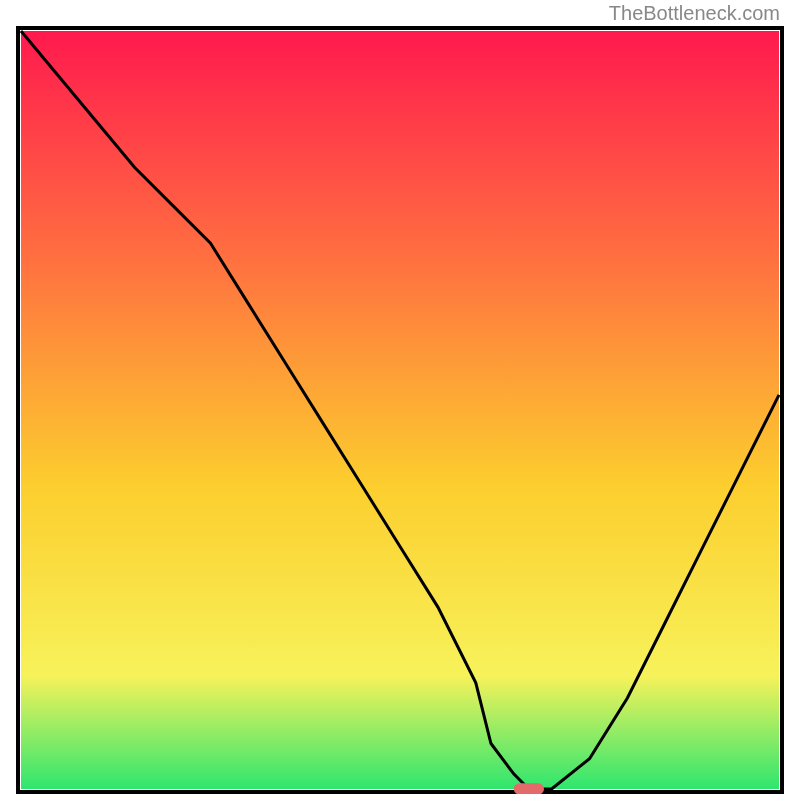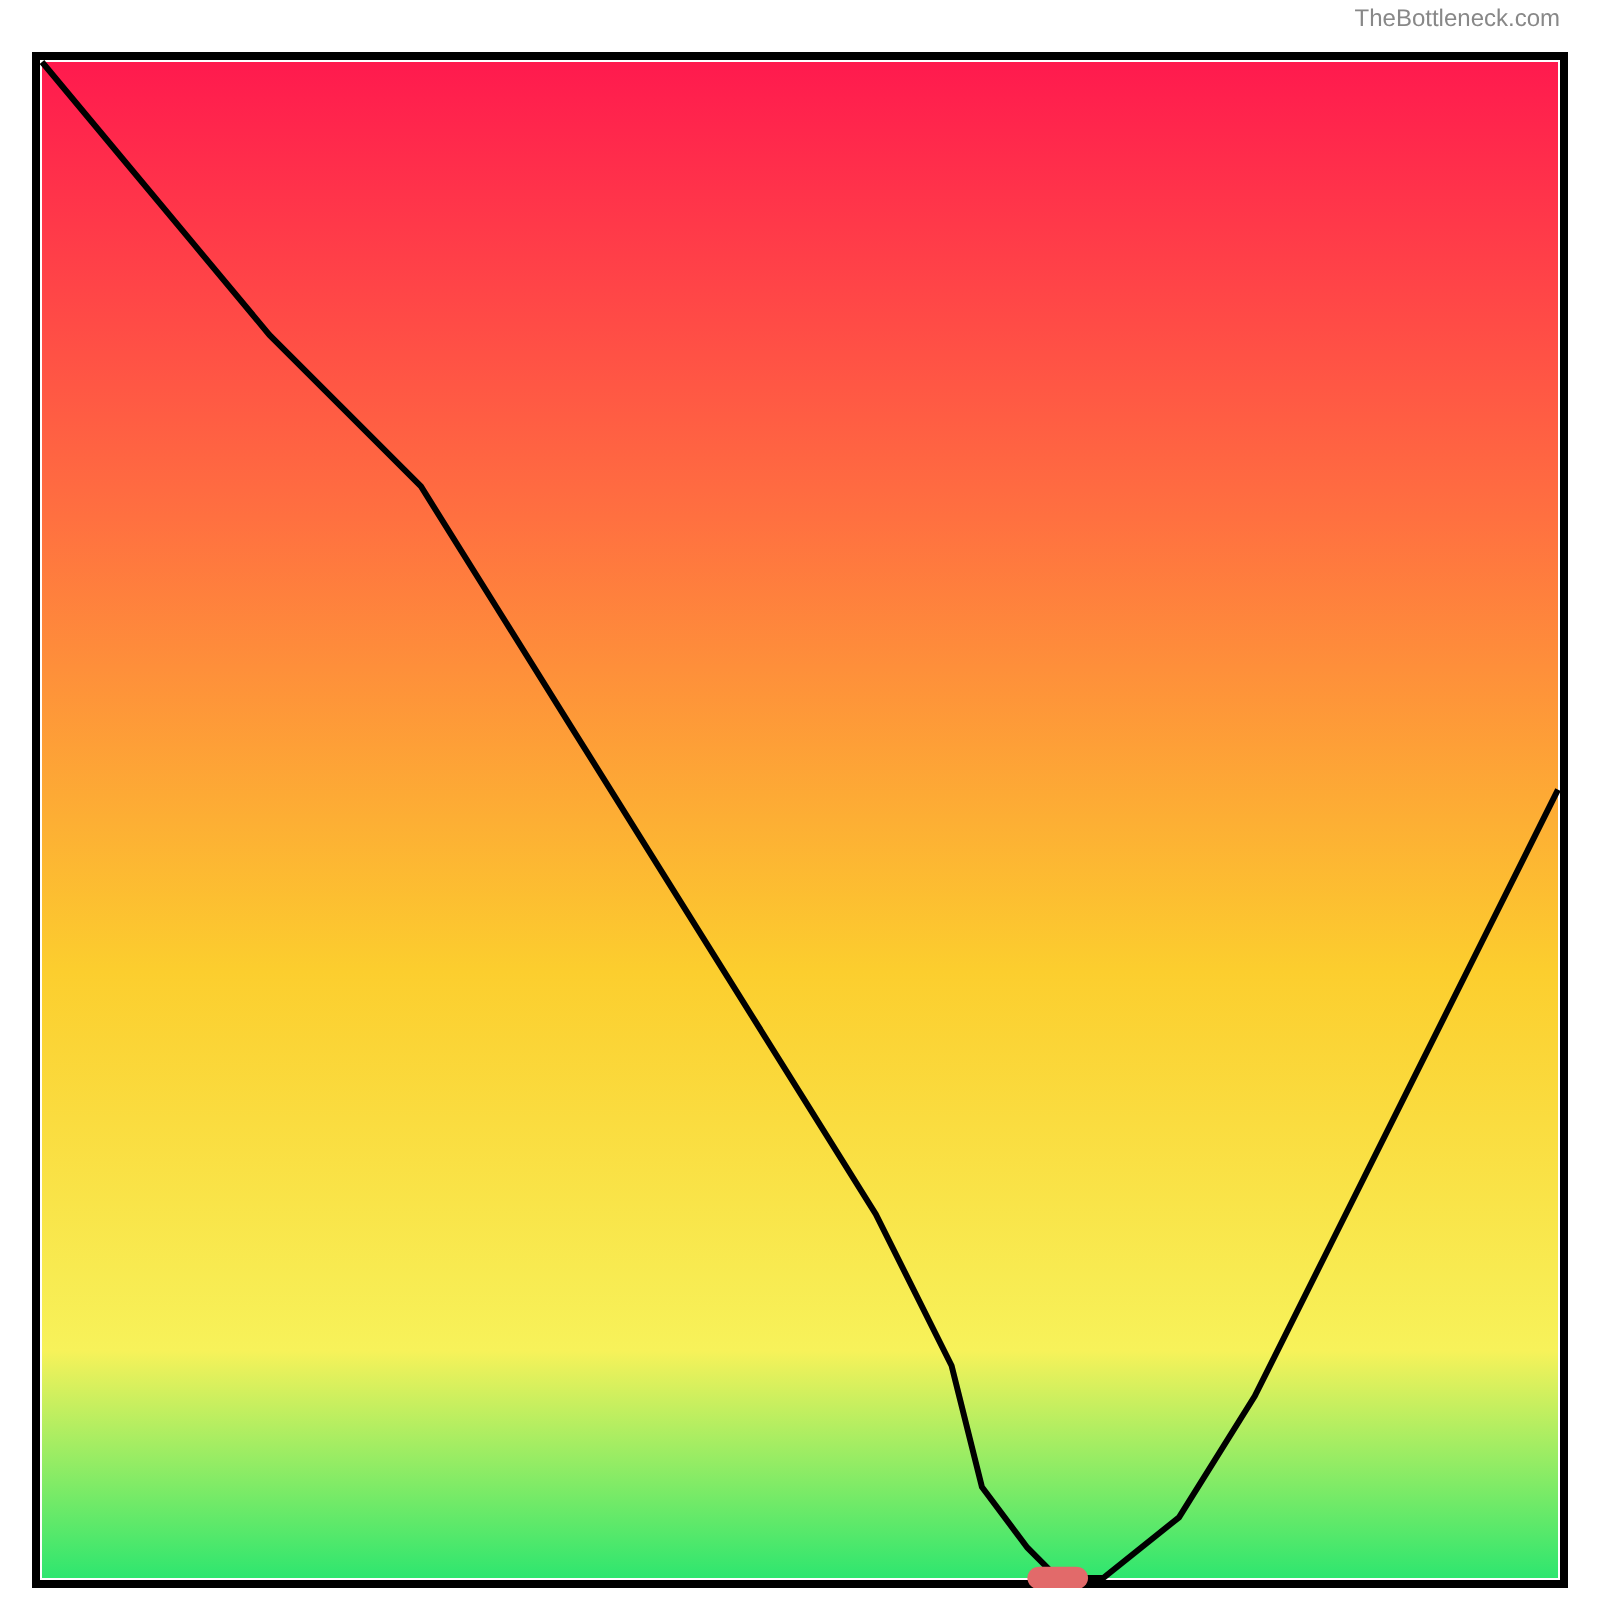--- a/index.html
+++ b/index.html
@@ -9,21 +9,21 @@
     height: 800px;
     background: #ffffff;
     position: relative;
     font-family: Arial, sans-serif;
   }
   .watermark {
     position: absolute;
     top: 2px;
     right: 20px;
     color: #888888;
-    font-size: 12px;
+    font-size: 20px;
     font-weight: normal;
     z-index: 10;
   }
   .chart-container {
     position: absolute;
     top: 26px;
     left: 16px;
     width: 768px;
     height: 768px;
   }

